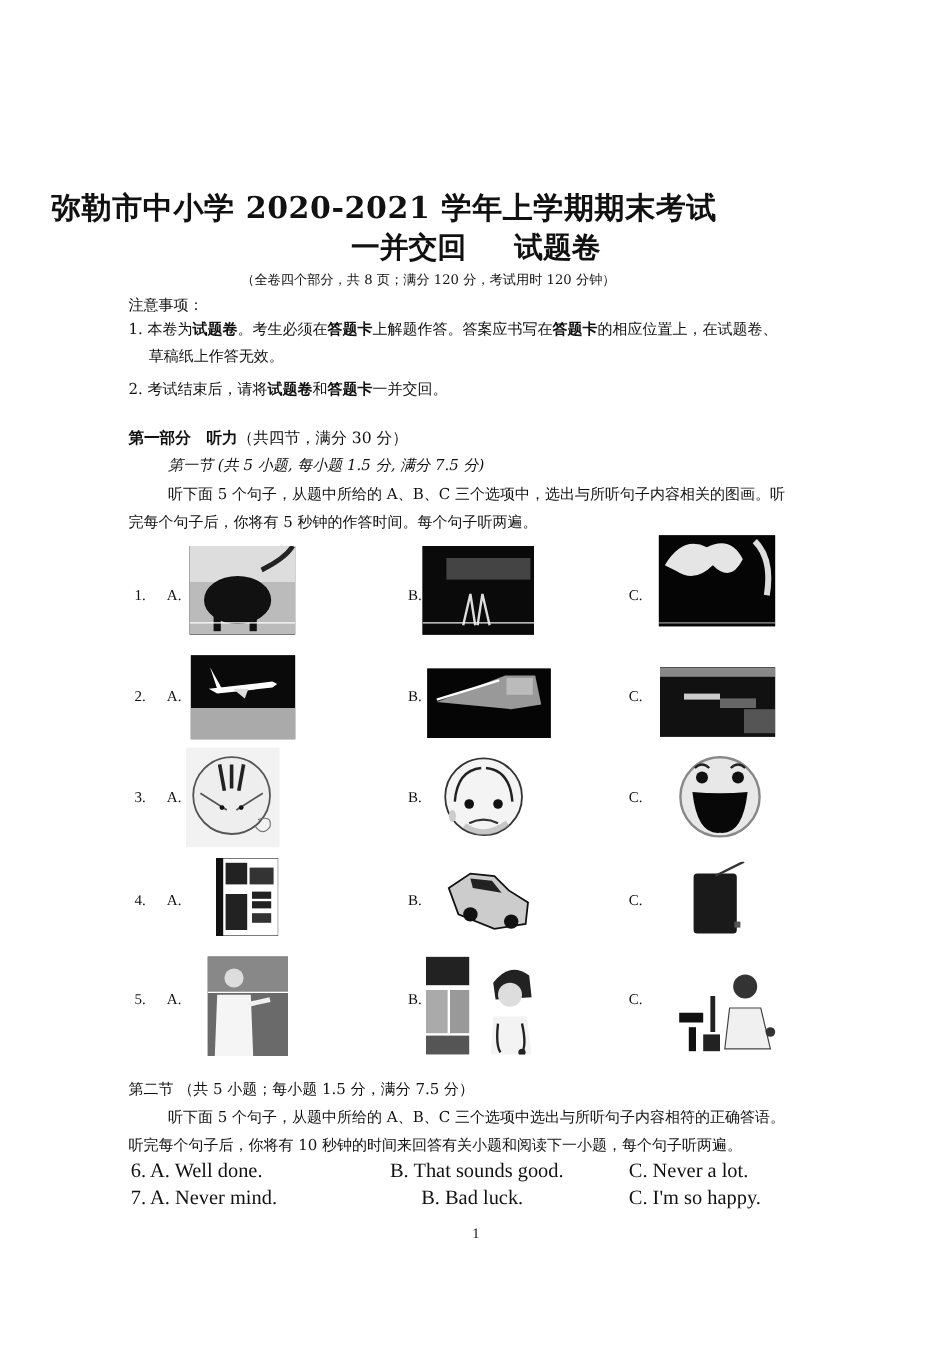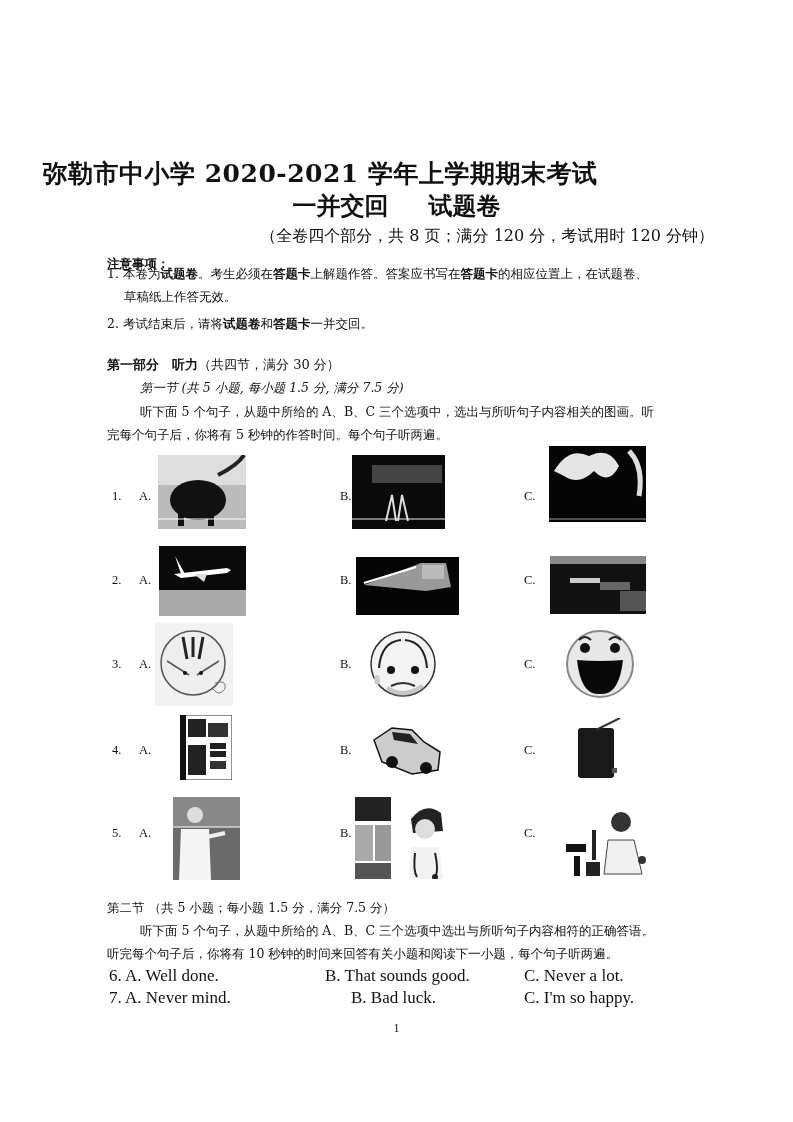--- a/index.html
+++ b/index.html
@@ -2,22 +2,22 @@
 <html><head>
 <meta charset="utf-8">
 <style>
   html, body { margin: 0; padding: 0; background: #ffffff; }
   body { width: 793px; height: 1122px; position: relative; overflow: hidden;
     font-family: "DejaVu Serif", "Liberation Serif", serif; color: #111; }
   .abs { position: absolute; }
   .title1 { left: 0; width: 640px; top: 157px; text-align: center; font-size: 25px; font-weight: bold; letter-spacing: 0.5px; }
   .title2 { left: 0; width: 793px; top: 190px; text-align: center; font-size: 24px; font-weight: bold; }
   .title2 .gap { display: inline-block; width: 40px; }
-  .subtitle { left: 0; width: 714px; top: 226px; text-align: right; font-size: 16px; }
-  .notice-h { left: 107px; top: 256px; font-size: 12.5px; font-weight: bold; }
+  .subtitle { left: 0; width: 714px; top: 226px; text-align: center; font-size: 11px; }
+  .notice-h { left: 107px; top: 246px; font-size: 12.5px; font-weight: normal; }
   .para { font-size: 12.5px; line-height: 22px; }
   .b { font-weight: bold; }
   .sec-h { left: 107px; top: 356px; font-size: 13px; }
   .img { position: absolute; background: #111; overflow: hidden; }
   .lbl { position: absolute; font-size: 12.5px; font-family: "Liberation Serif", serif; }
   .opt { position: absolute; font-size: 17px; font-family: "Liberation Serif", serif; }
   .pageno { left: 0; width: 793px; top: 1021px; text-align: center; font-size: 12px; font-family: "Liberation Serif", serif; }
   svg { display: block; }
 </style>
 </head>

